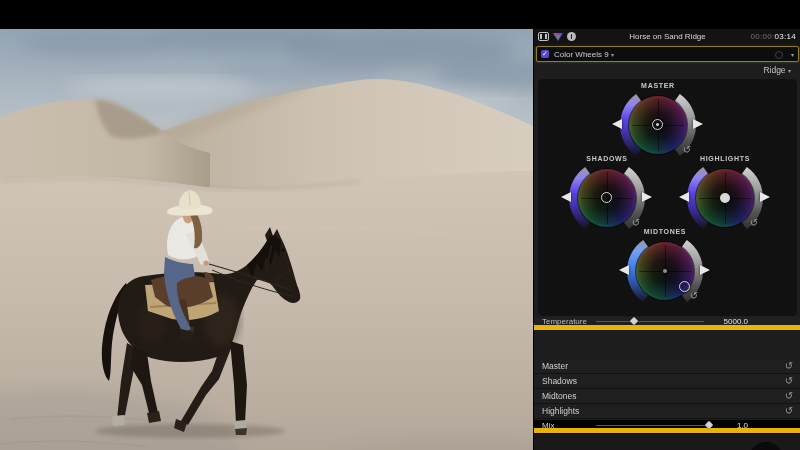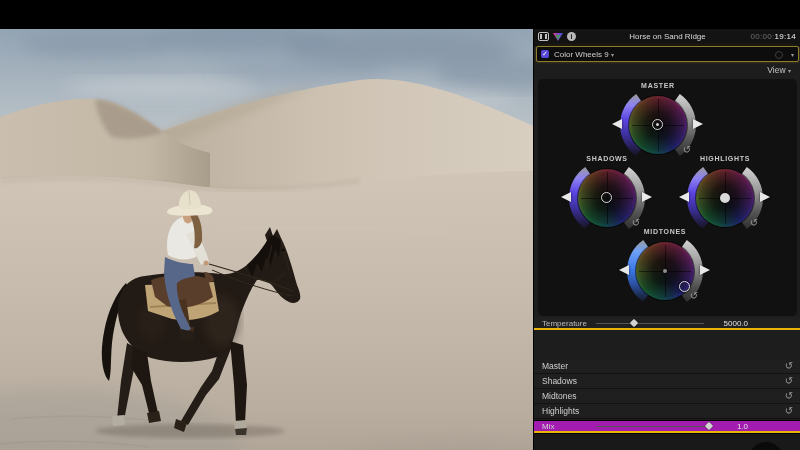--- a/index.html
+++ b/index.html
@@ -40,21 +40,21 @@
   .tri-l{border-right:10px solid #e8e8e8;}
   .tri-r{border-left:10px solid #e8e8e8;}
   .puck{position:absolute;box-sizing:border-box;}
   .puck.ring{width:11px;height:11px;border:1.5px solid #d6d6d6;border-radius:50%;box-shadow:0 0 3px rgba(0,0,0,.8);}
   .puck.target{width:11px;height:11px;border:1.5px solid #d6d6d6;border-radius:50%;box-shadow:0 0 3px rgba(0,0,0,.8);}
   .puck.target::after{content:"";position:absolute;left:2.5px;top:2.5px;width:3px;height:3px;border-radius:50%;background:#d6d6d6;}
   .puck.dot{width:10px;height:10px;border-radius:50%;background:#d9d9d9;box-shadow:0 0 3px rgba(0,0,0,.8);}
   .puck.mini{width:4px;height:4px;border-radius:50%;background:#8d8d8d;}
   .reset{position:absolute;width:12px;height:12px;color:#9a9a9a;font-size:10px;line-height:12px;text-align:center;cursor:pointer;}
   
-  .srow{position:absolute;left:0;width:267px;border-bottom:2px solid #eab308;box-sizing:border-box;}
+  .srow{position:absolute;left:0;width:267px;border-bottom:5px solid #eab308;box-sizing:border-box;}
   .slabel{position:absolute;left:8px;top:50%;transform:translateY(-50%);font-size:8px;color:#bdbdbd;}
   .track{position:absolute;top:50%;height:1px;background:#565656;}
   .thumb{position:absolute;top:50%;width:6px;height:6px;background:#d2d2d2;transform:translate(0,-50%) rotate(45deg);border-radius:1px;box-shadow:0 0 1px #000;}
   .svalue{position:absolute;right:53px;top:50%;transform:translateY(-50%);font-size:8px;color:#e3e3e3;}
   
   .sec{position:absolute;left:0;width:267px;background:#1f1f1f;border-bottom:1px solid #121212;box-sizing:border-box;}
   .sec .slabel{color:#cfcfcf;font-size:8.5px;}
   .sec .reset{right:6px;top:50%;transform:translateY(-50%);position:absolute;}
   .bottombar{position:absolute;left:0;top:404px;width:267px;height:46px;background:#191919;border-top:1px solid #050505;}
   .play{position:absolute;left:215px;top:413px;width:34px;height:34px;border-radius:50%;background:#0a0a0a;cursor:pointer;}
@@ -214,31 +214,31 @@
     </svg>
 
     <div class="topbar">
       <span class="icon-film"></span>
       <svg class="icon-color" width="12" height="10">
         <polygon points="1,1 11,1 6,9" fill="url(#tricolor)"></polygon>
         <polygon points="3.5,3 8.5,3 6,8" fill="#3aa84a" opacity=".85"></polygon>
       </svg>
       <span class="icon-info">i</span>
       <div class="tb-title">Horse on Sand Ridge</div>
-      <div class="tb-time"><span class="dim">00:00:</span><span>19:14</span></div>
+      <div class="tb-time"><span class="dim">00:00:</span><span>03:14</span></div>
     </div>
 
     <div class="effect-row">
       <span class="cbx">✓</span>
       <span class="fx-name"><span>Color Wheels 9</span> <span class="chev">▾</span></span>
       <span class="fx-ring"></span>
       <span class="chev fx-chev">▾</span>
     </div>
 
-    <div class="view-menu"><span>View</span> <span class="chev">▾</span></div>
+    <div class="view-menu"><span>Ridge</span> <span class="chev">▾</span></div>
 
     <div class="wheelbox"></div>
 
     <div class="wheel-label" style="left:64px;top:53px">MASTER</div>
     <svg class="wheel-arcs" style="left:64px;top:48px" width="120" height="96">
       <path d="M 38.2,16.9 A 38,38 0 0 0 38.2,79.1 L 43.4,71.75 A 29,29 0 0 1 43.4,24.25 Z" fill="url(#gl)"></path>
       <path d="M 81.8,16.9 A 38,38 0 0 1 81.8,79.1 L 76.6,71.75 A 29,29 0 0 0 76.6,24.25 Z" fill="url(#gr)"></path>
     </svg>
     <div class="wheel-circle" style="left:95px;top:67px"></div>
     <div class="tri tri-l" style="left:78px;top:90px"></div>
@@ -297,21 +297,21 @@
     </div>
     <div class="sec" style="top:360px;height:15px">
       <span class="slabel">Midtones</span>
       <span class="reset">↺</span>
     </div>
     <div class="sec" style="top:375px;height:15px">
       <span class="slabel">Highlights</span>
       <span class="reset">↺</span>
     </div>
 
-    <div class="srow" style="top:391px;height:13px;background:#a21caf;border-top:1px solid #000">
+    <div class="srow" style="top:391px;height:13px;background:#000000;border-top:1px solid #000">
       <span class="slabel" style="color:#d5d5d5">Mix</span>
       <div class="track" style="left:62px;width:116px"></div>
       <div class="thumb" style="left:172px"></div>
       <span class="svalue">1.0</span>
     </div>
 
     <div class="bottombar"></div>
     <div class="play"></div>
   </div>
 </div>

